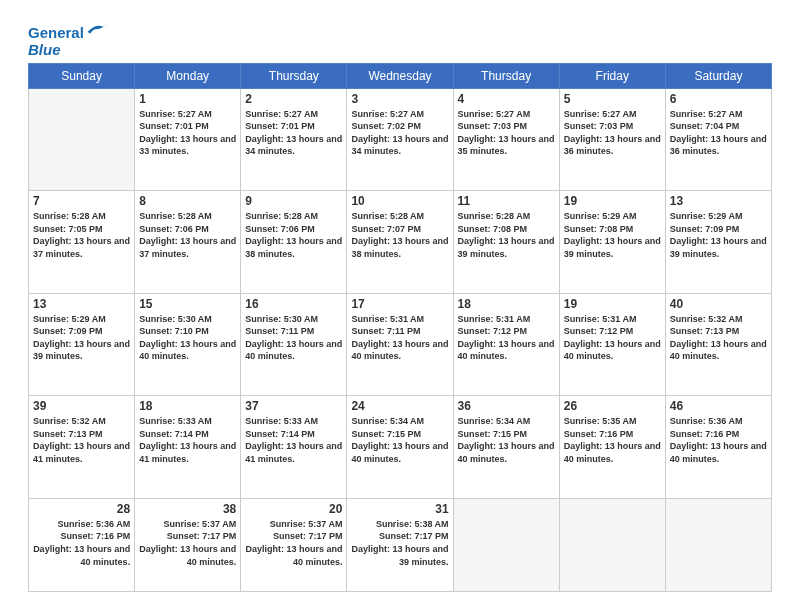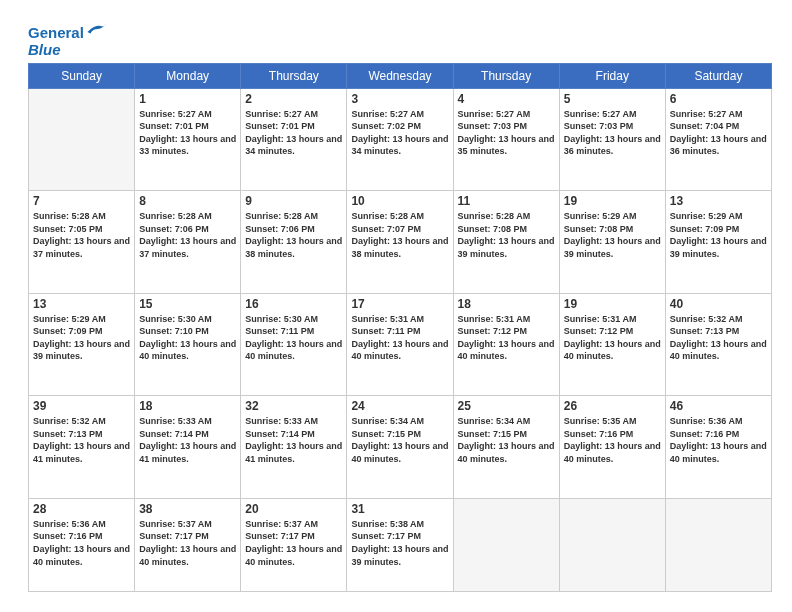--- a/index.html
+++ b/index.html
@@ -95,20 +95,21 @@
       font-size: 9px;
       line-height: 1.4;
       color: #333;
       font-weight: bold;
     }
     .week-row td {
       height: 88px;
     }
     .last-row td {
       height: 80px;
+      text-align: right;
     }
   </style>
 </head>
 <body>
 
 <div class="page">
   <div class="header">
     <div class="logo">
       <div>
         <div class="logo-text">
@@ -228,29 +229,29 @@
         <tr class="week-row">
           <td>
             <span class="day-number">39</span>
             <div class="cell-text">Sunrise: 5:32 AM<br>Sunset: 7:13 PM<br>Daylight: 13 hours and 41 minutes.</div>
           </td>
           <td>
             <span class="day-number">18</span>
             <div class="cell-text">Sunrise: 5:33 AM<br>Sunset: 7:14 PM<br>Daylight: 13 hours and 41 minutes.</div>
           </td>
           <td>
-            <span class="day-number">32</span>
+            <span class="day-number">37</span>
             <div class="cell-text">Sunrise: 5:33 AM<br>Sunset: 7:14 PM<br>Daylight: 13 hours and 41 minutes.</div>
           </td>
           <td>
             <span class="day-number">24</span>
             <div class="cell-text">Sunrise: 5:34 AM<br>Sunset: 7:15 PM<br>Daylight: 13 hours and 40 minutes.</div>
           </td>
           <td>
-            <span class="day-number">25</span>
+            <span class="day-number">36</span>
             <div class="cell-text">Sunrise: 5:34 AM<br>Sunset: 7:15 PM<br>Daylight: 13 hours and 40 minutes.</div>
           </td>
           <td>
             <span class="day-number">26</span>
             <div class="cell-text">Sunrise: 5:35 AM<br>Sunset: 7:16 PM<br>Daylight: 13 hours and 40 minutes.</div>
           </td>
           <td>
             <span class="day-number">46</span>
             <div class="cell-text">Sunrise: 5:36 AM<br>Sunset: 7:16 PM<br>Daylight: 13 hours and 40 minutes.</div>
           </td>

